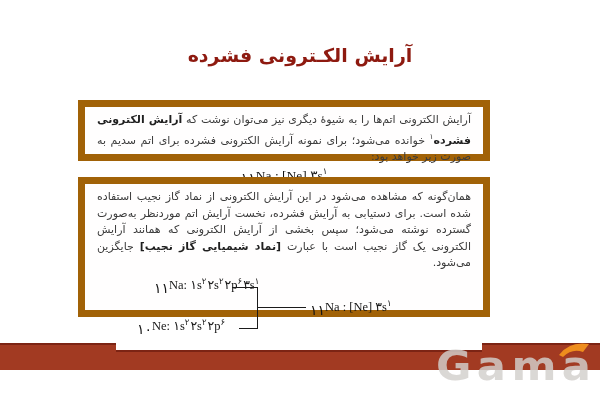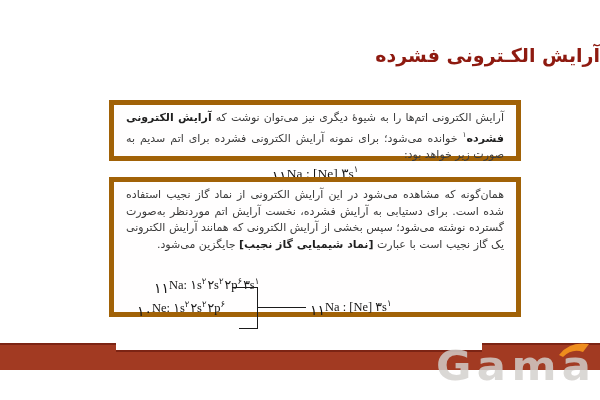--- a/index.html
+++ b/index.html
@@ -6,29 +6,30 @@
   body{
     width:600px;height:400px;position:relative;overflow:hidden;
     background:#ffffff;
     font-family:"DejaVu Sans", sans-serif;
   }
   .slide{position:absolute;inset:0;}
 
   
   .title{
     position:absolute;left:0;top:44px;width:100%;
+    text-align:center;
     font-size:19px;font-weight:bold;color:#8e1a10;
     direction:rtl;
     letter-spacing:0.5px;
   }
 
   
   .ibox{
-    position:absolute;left:109px;width:412px;
-    border:5px solid #a16207;background:#fffefe;
+    position:absolute;left:78px;width:412px;
+    border:7px solid #a16207;background:#fffefe;
     box-sizing:border-box;
   }
   #box1{top:100px;height:61px;}
   #box2{top:177px;height:140px;}
   .ibox p{
     margin:5px 12px 0 12px;
     direction:rtl;text-align:justify;
     font-size:11px;line-height:16.5px;color:#3b3b3b;
   }
   .ibox p b{color:#1f1f1f;}
@@ -39,21 +40,21 @@
     font-family:"Liberation Serif","DejaVu Serif","DejaVu Sans",serif;
     color:#151515;direction:ltr;unicode-bidi:isolate;
   }
   .formula sub{font-size:14px;}
   .formula sup{font-size:8.5px;}
   #f-condensed-box{
     text-align:center;font-size:13.5px;margin-top:1px;direction:ltr;
   }
   .eq{position:absolute;font-size:12.5px;}
   #eq-na-ext{left:154px;top:276px;}
-  #eq-ne{left:137px;top:299px;}
+  #eq-ne{left:137px;top:317px;}
   #eq-result{left:310px;top:298px;}
   .tok{margin-right:1px;}
 
   
   .dline{position:absolute;background:#1b1b1b;}
   #bl-top{left:232px;top:287px;width:26px;height:1px;}
   #bl-v{left:257px;top:287px;width:1px;height:41px;}
   #bl-bot{left:239px;top:328px;width:19px;height:1px;}
   #bl-res{left:258px;top:307px;width:48px;height:1px;}
 

